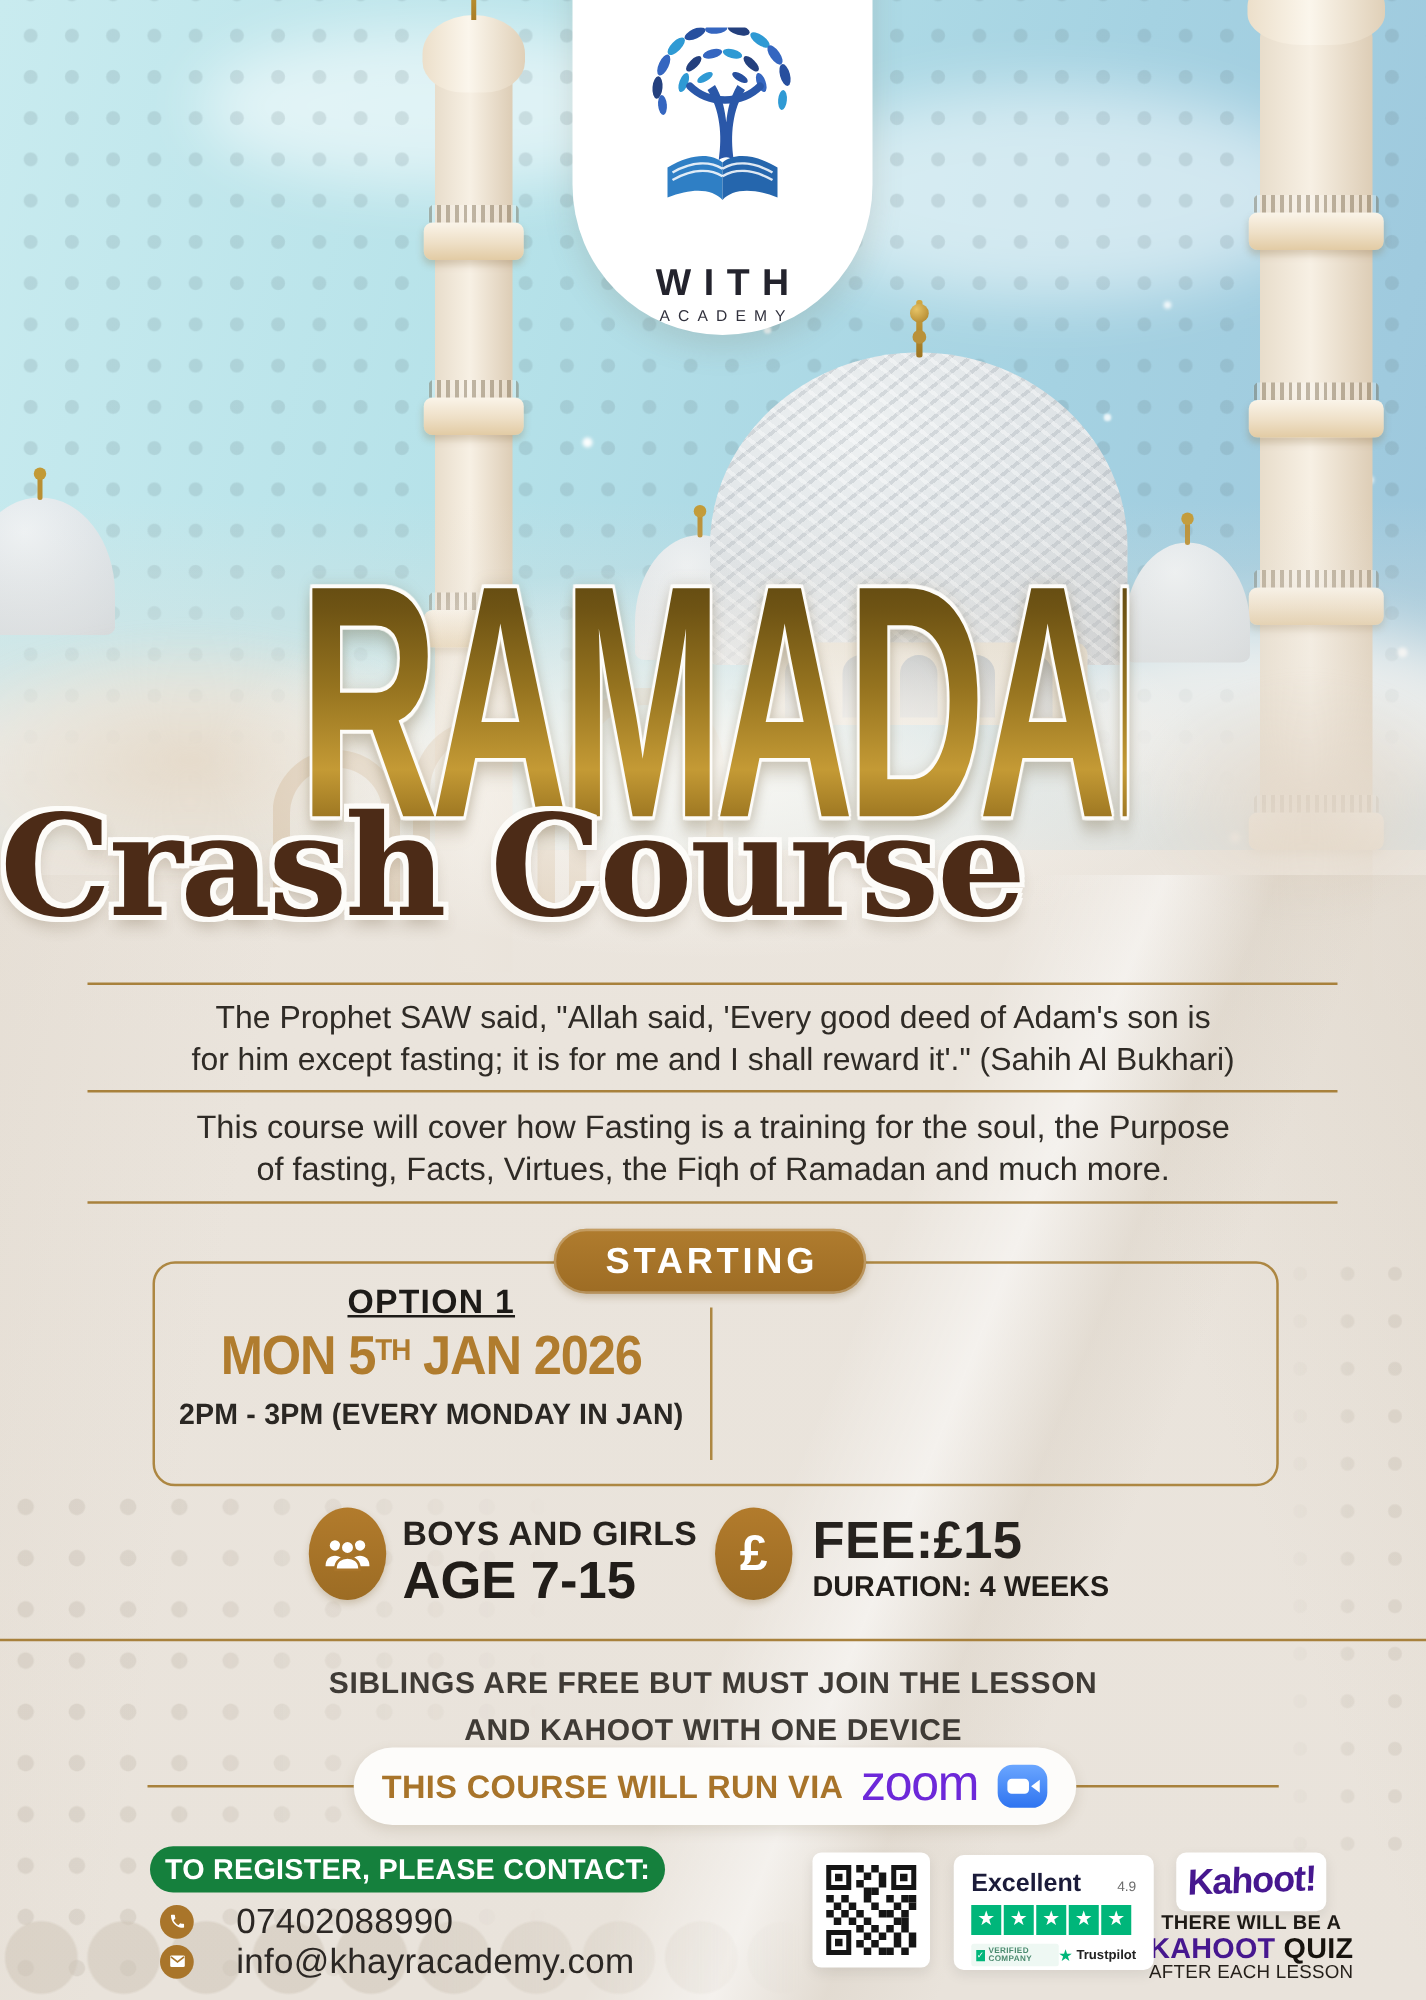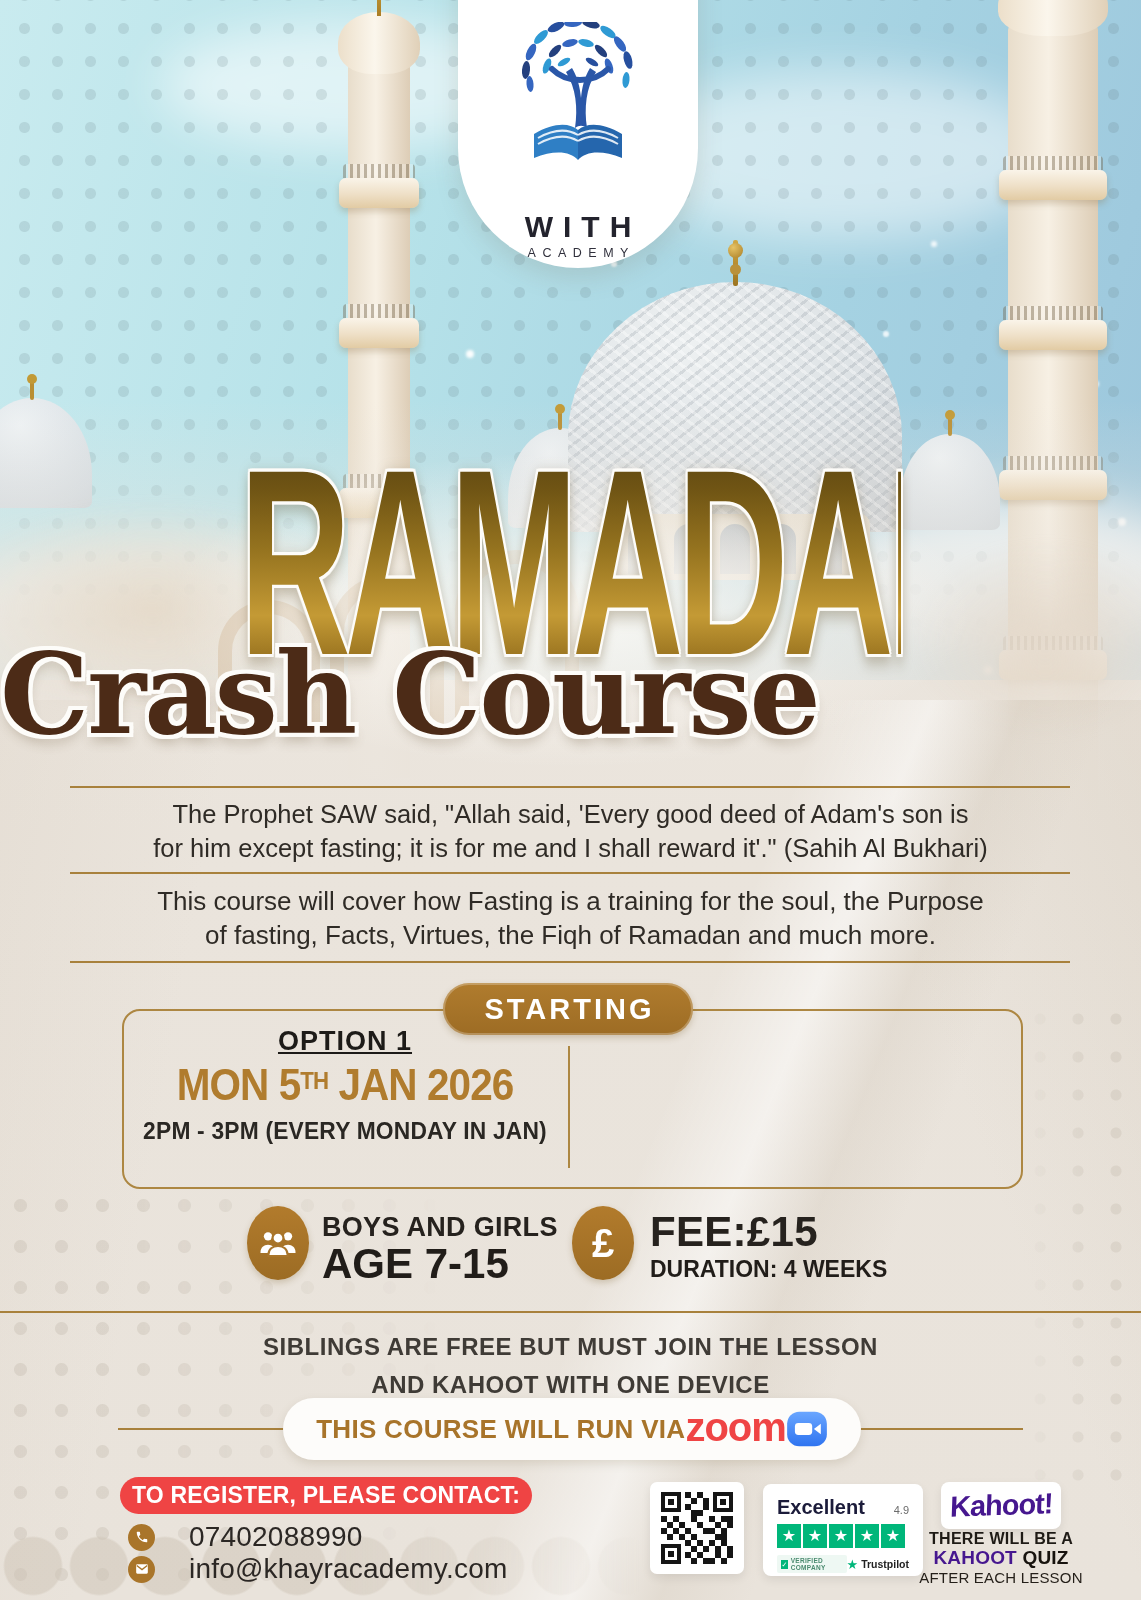--- a/index.html
+++ b/index.html
@@ -161,27 +161,27 @@
   .det-l1{font-weight:700;font-size:27px;letter-spacing:.3px;color:#26221e;line-height:30px;}
   .det-l2{font-weight:700;font-size:42px;letter-spacing:0;color:#211d19;line-height:44px;}
   .fee-text .det-l1{font-size:42px;line-height:44px;}
   .fee-text .det-l2{font-size:23px;line-height:30px;}
 
   
   .siblings{left:0;right:0;top:1328px;text-align:center;font-weight:700;font-size:24px;line-height:38px;
        color:#3f3b36;letter-spacing:.5px;}
   .zoom-line{left:118px;top:1428px;width:905px;height:2px;background:#a8813c;}
   .zoom-pill{left:283px;top:1398px;width:578px;height:62px;background:#fdfcfa;border-radius:31px;z-index:7;
-       box-shadow:0 4px 10px rgba(130,110,80,.18);display:flex;align-items:center;justify-content:center;}
+       box-shadow:0 4px 10px rgba(130,110,80,.18);display:flex;align-items:center;justify-content:center;gap:14px;}
   .zoom-label{font-weight:700;font-size:26px;letter-spacing:.3px;color:#a8742a;}
-  .zoom-word{font-weight:700;font-size:40px;letter-spacing:-1px;color:#ef4444;line-height:1;margin-top:-4px;}
+  .zoom-word{font-weight:400;font-size:40px;letter-spacing:-1px;color:#6d28d9;line-height:1;margin-top:-4px;}
   .zoom-cam{width:42px;height:38px;}
 
   
-  .reg-pill{left:120px;top:1477px;width:412px;height:37px;border-radius:19px;background:#ef4444;z-index:7;
+  .reg-pill{left:120px;top:1477px;width:412px;height:37px;border-radius:19px;background:#15803d;z-index:7;
        display:flex;align-items:center;justify-content:center;color:#fff;font-weight:700;font-size:23px;letter-spacing:.2px;}
   .c-row{display:flex;align-items:center;gap:14px;}
   .c-phone{left:128px;top:1521px;}
   .c-mail{left:128px;top:1553px;}
   .c-ico{width:27px;height:27px;border-radius:50%;background:#a9752a;display:flex;align-items:center;justify-content:center;}
   .c-txt{font-size:28px;color:#2b2724;letter-spacing:.2px;margin-left:20px;}
 
   
   .qr-card{left:650px;top:1482px;width:94px;height:92px;background:#fff;border-radius:7px;z-index:7;
        box-shadow:0 4px 10px rgba(0,0,0,.08);}
@@ -218,21 +218,21 @@
   .tp-brand{display:flex;align-items:center;gap:3px;}
   .tp-bstar{color:#00b67a;font-size:13px;line-height:1;}
   .tp-btxt{font-size:10.5px;font-weight:700;color:#222;}
 
   
   .kh-card{left:941px;top:1482px;width:120px;height:47px;background:#fff;border-radius:8px;z-index:7;
        box-shadow:0 4px 10px rgba(0,0,0,.08);display:flex;align-items:center;justify-content:center;}
   .kh-logo{font-weight:700;font-size:29px;color:#46178f;transform:rotate(-2deg) skewX(-4deg);letter-spacing:-1px;}
   .kh-lines{left:913px;top:1530px;width:176px;text-align:center;}
   .kh-l1{font-weight:700;font-size:16px;color:#1f1b16;line-height:17px;letter-spacing:.3px;}
-  .kh-l2{font-weight:700;font-size:19px;line-height:22px;letter-spacing:.2px;color:#17130e;}
+  .kh-l2{font-weight:700;font-size:23px;line-height:22px;letter-spacing:.2px;color:#17130e;}
   .kh-l2 .kh-purple{color:#46178f;}
   .kh-l3{font-size:15px;color:#241f19;line-height:17px;letter-spacing:.2px;}
 </style>
 </head>
 <body>
 
 <div class="poster">
 
   <div class="abs sky"></div>
   <div class="abs cloud c1"></div>

